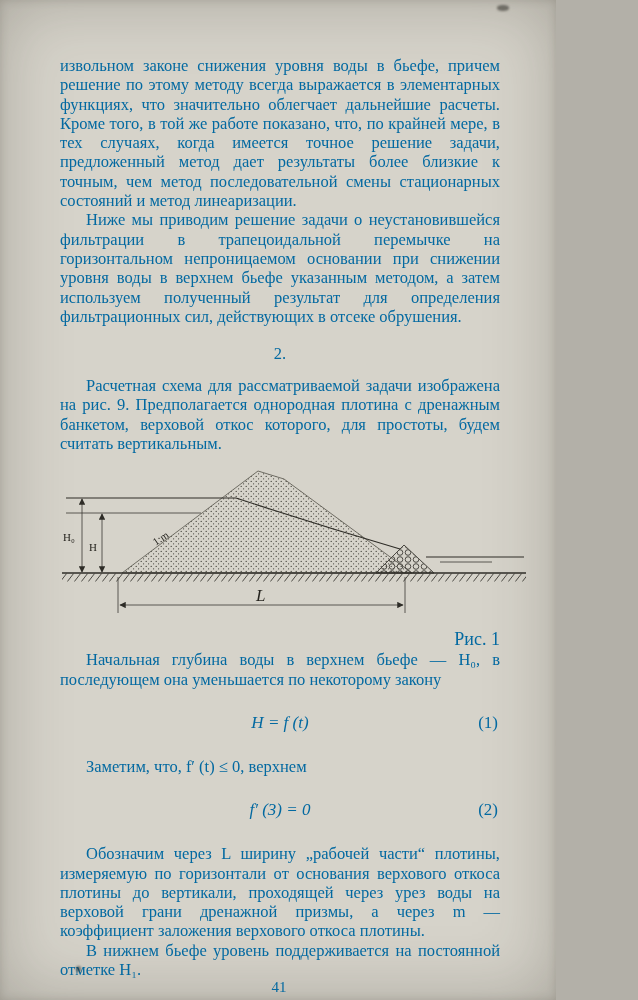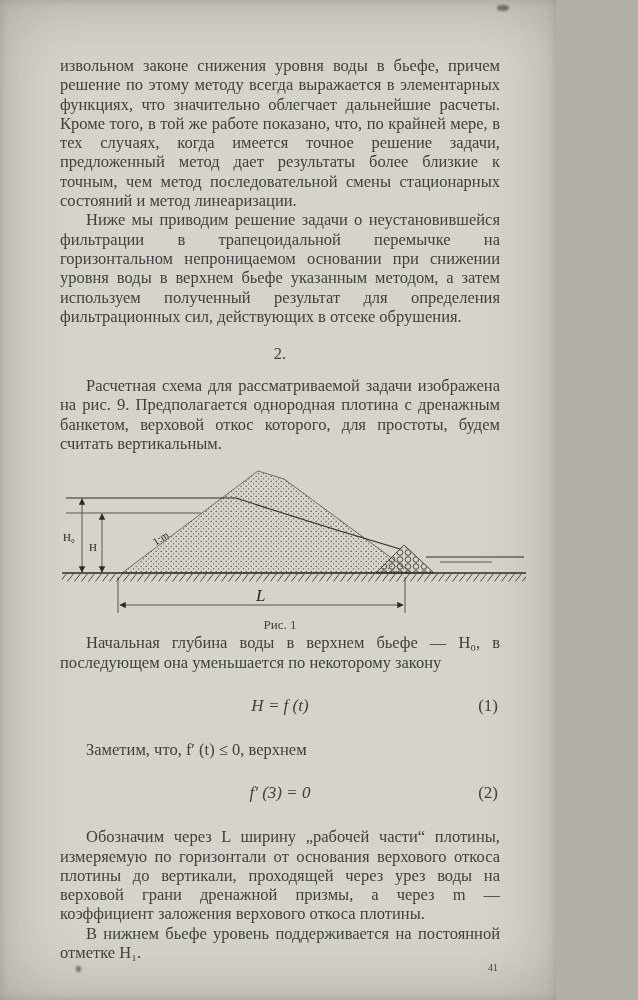--- a/index.html
+++ b/index.html
@@ -1,31 +1,31 @@
 <!DOCTYPE html>
 <html><head>
 <meta charset="utf-8">
 <style>
   html,body{margin:0;padding:0;background:#b3b0a8;}
   .scan{
     position:relative;width:556px;height:1000px;overflow:hidden;
     background:#d6d3ca;
     box-shadow:inset 0 0 70px rgba(55,50,40,.28), inset 0 0 10px rgba(55,50,40,.18);
-    font-family:"Liberation Serif", serif;color:#404040;
+    font-family:"Liberation Serif", serif;color:#0369a1;
   }
   .text-block{position:absolute;left:60px;right:56px;top:56px;}
   .text-block p{margin:0;text-indent:26px;text-align:justify;font-size:16.5px;line-height:1.17;}
   .text-block p.noindent{text-indent:0;}
   .section-num{text-align:center;font-size:16.5px;margin:18px 0 12px;}
   figure{margin:12px 0 0;padding:0;}
   figure svg{display:block;margin:2px auto 0;}
-  figcaption{text-align:center;font-size:13px;margin-top:0;}
+  figcaption{text-align:right;font-size:18px;margin-top:12px;}
   .equation{position:relative;text-align:center;font-size:17px;font-style:italic;margin:24px 0;}
   .equation .eq-num{position:absolute;right:2px;top:0;font-style:normal;}
-  .page-number{text-align:right;font-size:10px;padding-right:2px;}
+  .page-number{text-align:center;font-size:15px;padding-right:2px;}
   .fig-label{font-family:"Liberation Serif",serif;fill:#26241f;}
   .ln{stroke:#2e2c27;stroke-width:1.1;fill:none;}
   .ln-thin{stroke:#3a3832;stroke-width:0.8;fill:none;}
   .art{position:absolute;pointer-events:none;}
   .smudge{background:rgba(80,78,68,.12);filter:blur(3px);border-radius:50%;}
   .speck{background:rgba(45,43,38,.55);filter:blur(1px);border-radius:45%;}
 </style>
 </head>
 <body>
 

